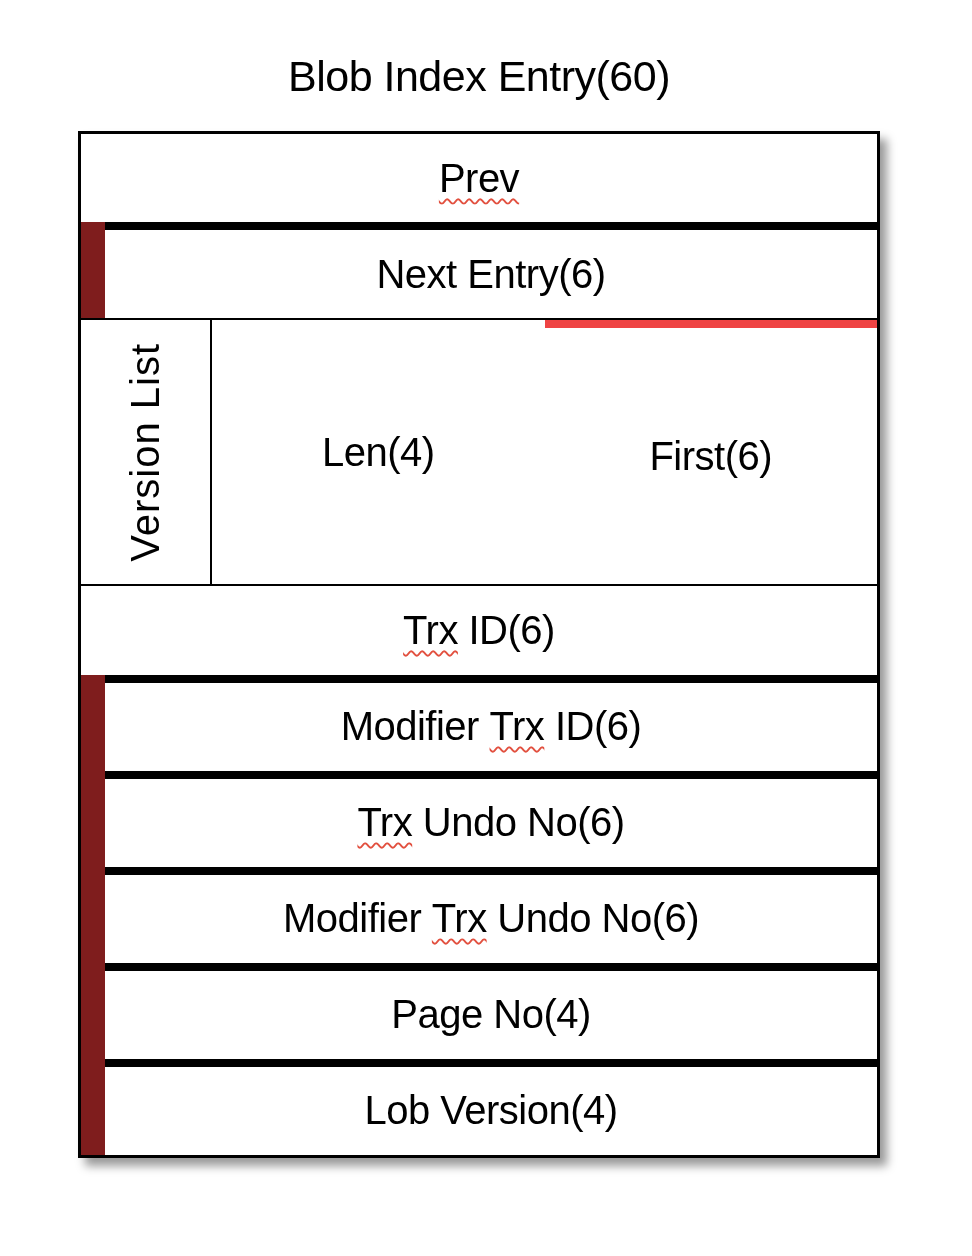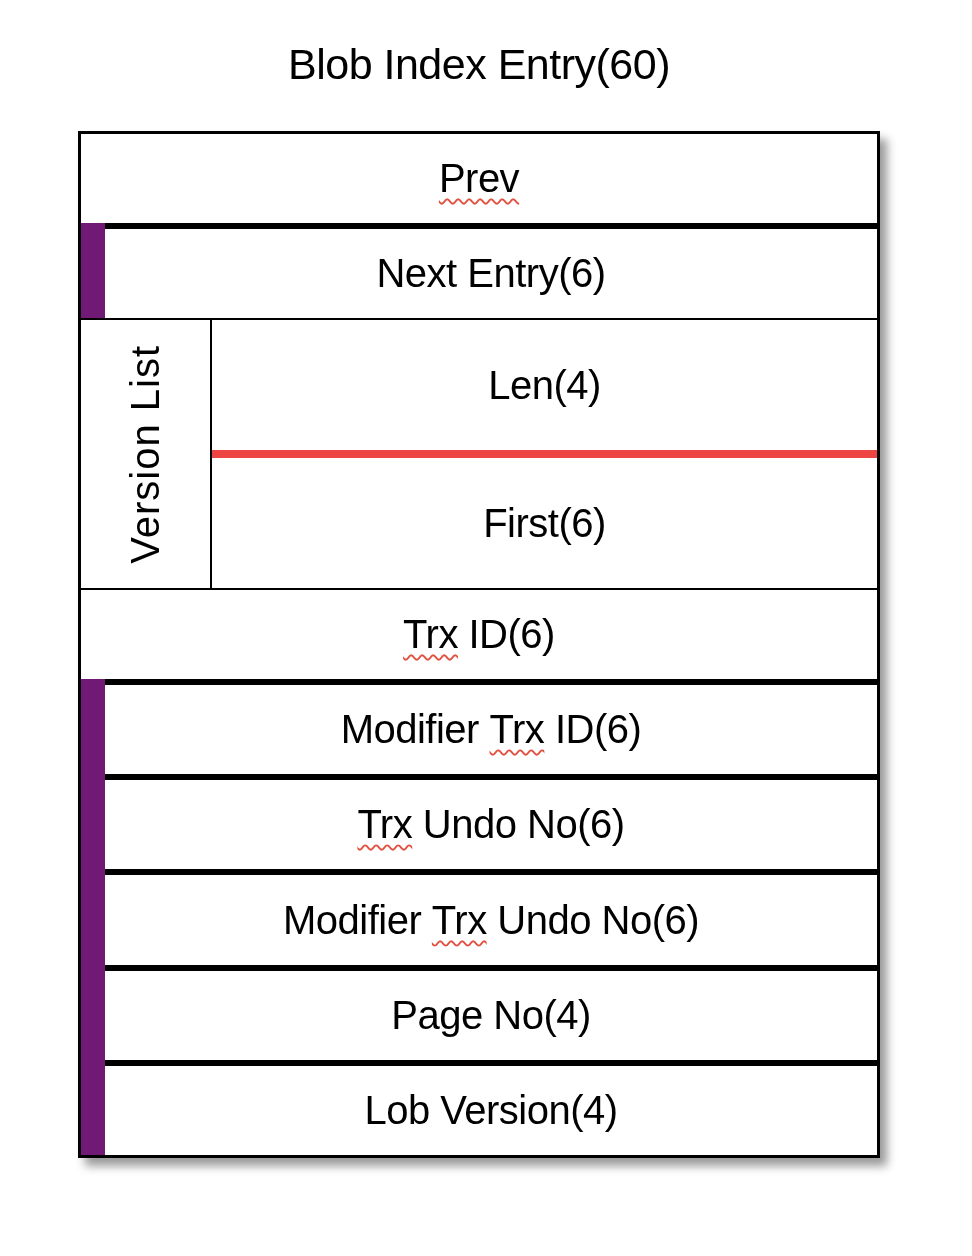--- a/index.html
+++ b/index.html
@@ -9,51 +9,51 @@
     width: 972px;
     height: 1256px;
     background: #ffffff;
     font-family: "Liberation Sans", sans-serif;
     color: #000000;
     overflow: hidden;
   }
   .diagram-title {
     position: absolute;
     left: 78px;
-    top: 40px;
+    top: 52px;
     width: 802px;
     text-align: center;
     font-size: 43px;
     font-weight: 400;
     letter-spacing: -0.5px;
     white-space: pre;
   }
   .struct-table {
     position: absolute;
     left: 78px;
     top: 131px;
     width: 802px;
     height: 1027px;
     border: 3px solid #000000;
-    background: #701a75;
+    background: #7f1d1d;
     box-shadow: 7px 8px 9px rgba(0, 0, 0, 0.40);
     display: flex;
     flex-direction: column;
   }
   .row {
     flex: 1 1 0;
     display: flex;
     align-items: center;
     justify-content: center;
     font-size: 40px;
     letter-spacing: -0.5px;
     white-space: pre;
     background: #ffffff;
   }
-  .row-sep { border-top: 6px solid #000000; margin-left: 24px; }
+  .row-sep { border-top: 8px solid #000000; margin-left: 24px; }
   .group {
     flex: 3 1 0;
     display: flex;
     flex-direction: row;
     border-top: 2px solid #000000;
     border-bottom: 2px solid #000000;
     background: #ffffff;
   }
   .group-label-cell {
     width: 131px;
@@ -66,21 +66,20 @@
   .vlabel {
     writing-mode: vertical-rl;
     transform: rotate(180deg);
     font-size: 40px;
     letter-spacing: 1px;
     white-space: pre;
   }
   .group-rows {
     flex: 1 1 auto;
     display: flex;
-    flex-direction: column;
   }
   .subrow {
     flex: 1 1 0;
     display: flex;
     align-items: center;
     justify-content: center;
     font-size: 40px;
     letter-spacing: -0.5px;
     white-space: pre;
     background: #ffffff;

